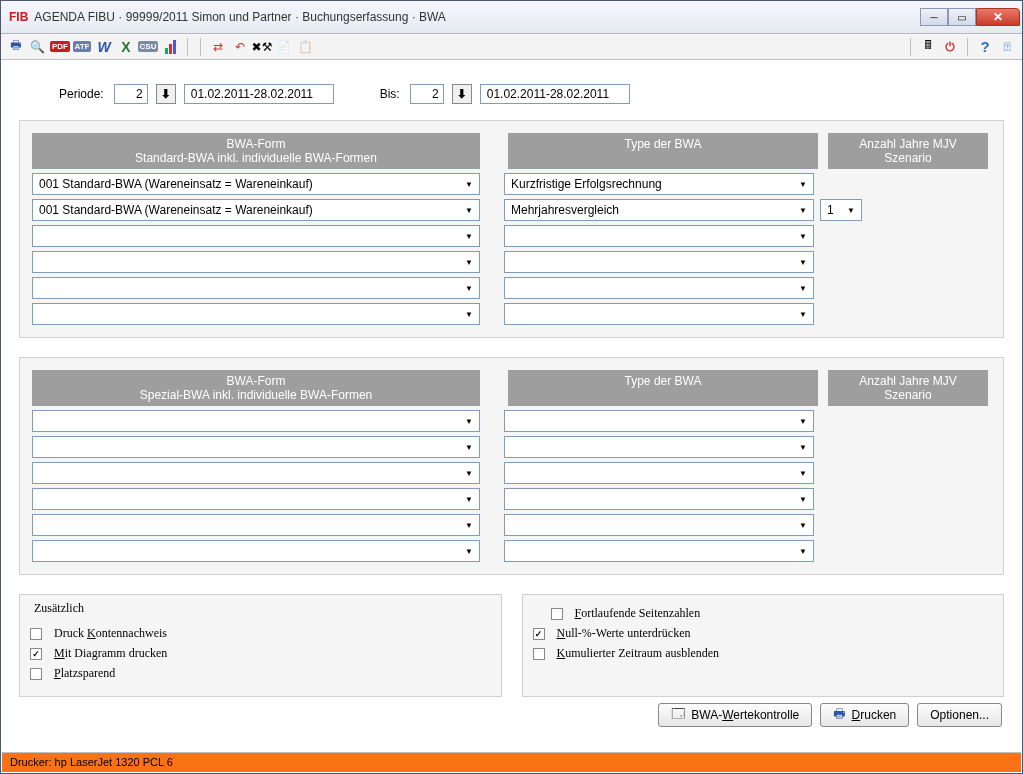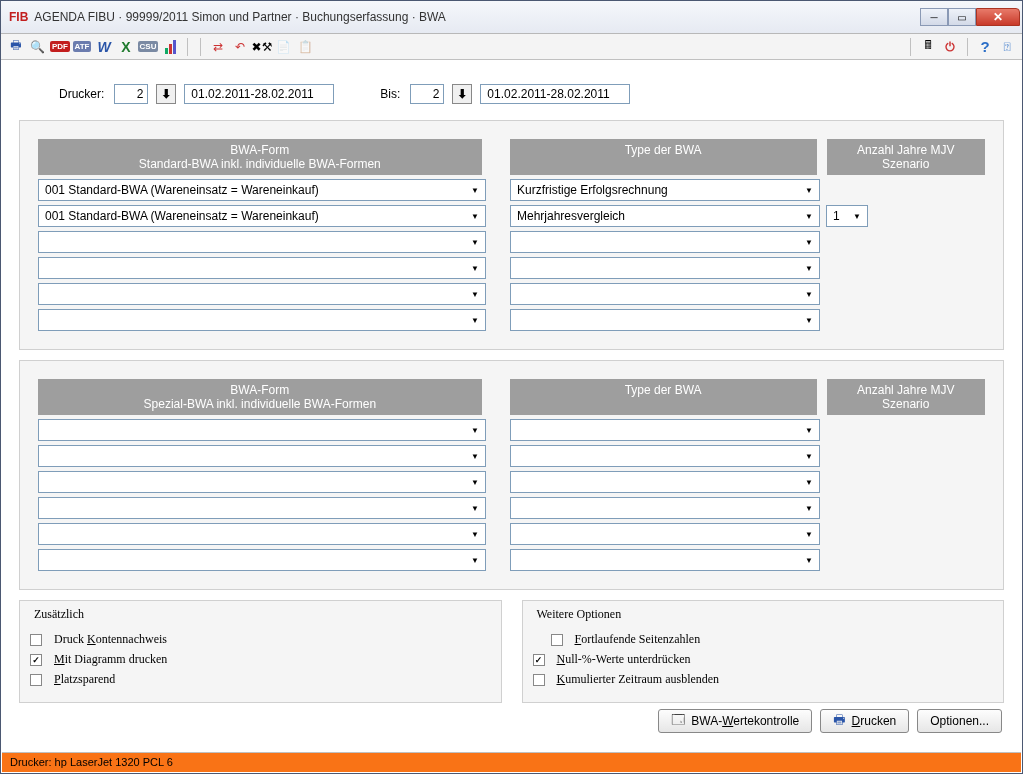--- a/index.html
+++ b/index.html
@@ -32,21 +32,21 @@
 .chart-icn span:nth-child(3){background:#55c; height:14px;}
 
 .content { padding: 16px 18px 8px 18px; }
 
 .period-row { display: flex; align-items: center; gap: 8px; margin: 8px 0 16px 40px; font-size: 12px; }
 .period-row label { margin-right: 2px; }
 .num-in { width: 34px; height: 20px; border: 1px solid #7f9db9; text-align: right; padding-right: 4px; font-size: 12px; }
 .dl-btn { width: 20px; height: 20px; border: 1px solid #888; background: #f0f0f0; display: inline-flex; align-items: center; justify-content: center; font-weight: bold; cursor: pointer; }
 .date-in { width: 150px; height: 20px; border: 1px solid #7f9db9; padding: 0 6px; font-size: 12px; }
 
-.section { border: 1px solid #d0d0d0; background: #f5f5f5; padding: 18px; margin-bottom: 10px; }
+.section { border: 1px solid #d0d0d0; background: #f5f5f5; padding: 12px; margin-bottom: 19px; }
 .sec-head { display: flex; gap: 4px; }
 .col-head { background: #9e9e9e; color: #fff; text-align: center; padding: 4px 0; font-size: 12px; }
 .col-head.two { line-height: 14px; }
 .col1 { width: 448px; }
 .col2 { width: 310px; margin-left: 24px; }
 .col3 { width: 160px; margin-left: 6px; }
 
 .row { display: flex; gap: 0; margin-top: 4px; align-items: flex-end; }
 .combo { height: 22px; border: 1px solid #7f9db9; background: #fff; display: flex; align-items: center; position: relative; font-size: 12px; padding-left: 6px; }
 .combo .arrow { position: absolute; right: 2px; top: 2px; bottom: 2px; width: 16px; display: flex; align-items: center; justify-content: center; font-size: 8px; color: #000; }
@@ -124,21 +124,21 @@
     <span class="tb-sep"></span>
     <span class="tb-icon">🖩</span>
     <span class="tb-icon" style="color:#c33;font-weight:bold">⏻</span>
     <span class="tb-sep"></span>
     <span class="tb-icon" style="color:#2a6ec7;font-weight:bold;font-size:15px">?</span>
     <span class="tb-icon" style="color:#2a6ec7">⍰</span>
   </div>
 
   <div class="content">
     <div class="period-row">
-      <label>Drucker:</label>
+      <label>Periode:</label>
       <input class="num-in" value="2" style="">
       <span class="dl-btn">⬇</span>
       <input class="date-in" value="01.02.2011-28.02.2011" style="">
       <span style="width:30px"></span>
       <label>Bis:</label>
       <input class="num-in" value="2" style="">
       <span class="dl-btn">⬇</span>
       <input class="date-in" value="01.02.2011-28.02.2011" style="">
     </div>
 
@@ -314,21 +314,20 @@
         <div class="chk-row">
           <span class="chk checked"></span>
           <span><span class="u">M</span><span>it Diagramm drucken</span></span>
         </div>
         <div class="chk-row">
           <span class="chk"></span>
           <span><span class="u">P</span><span>latzsparend</span></span>
         </div>
       </div>
       <div class="opt-panel">
-        <div class="opt-title">Weitere Optionen</div>
         <div class="chk-row indent">
           <span class="chk"></span>
           <span><span class="u">F</span><span>ortlaufende Seitenzahlen</span></span>
         </div>
         <div class="chk-row">
           <span class="chk checked"></span>
           <span><span class="u">N</span><span>ull-%-Werte unterdrücken</span></span>
         </div>
         <div class="chk-row">
           <span class="chk"></span>

